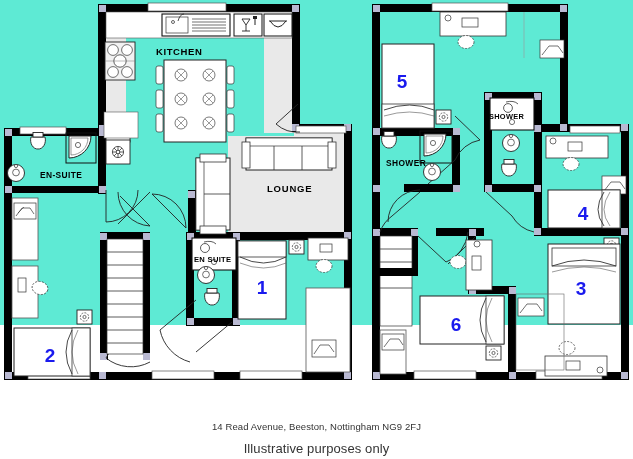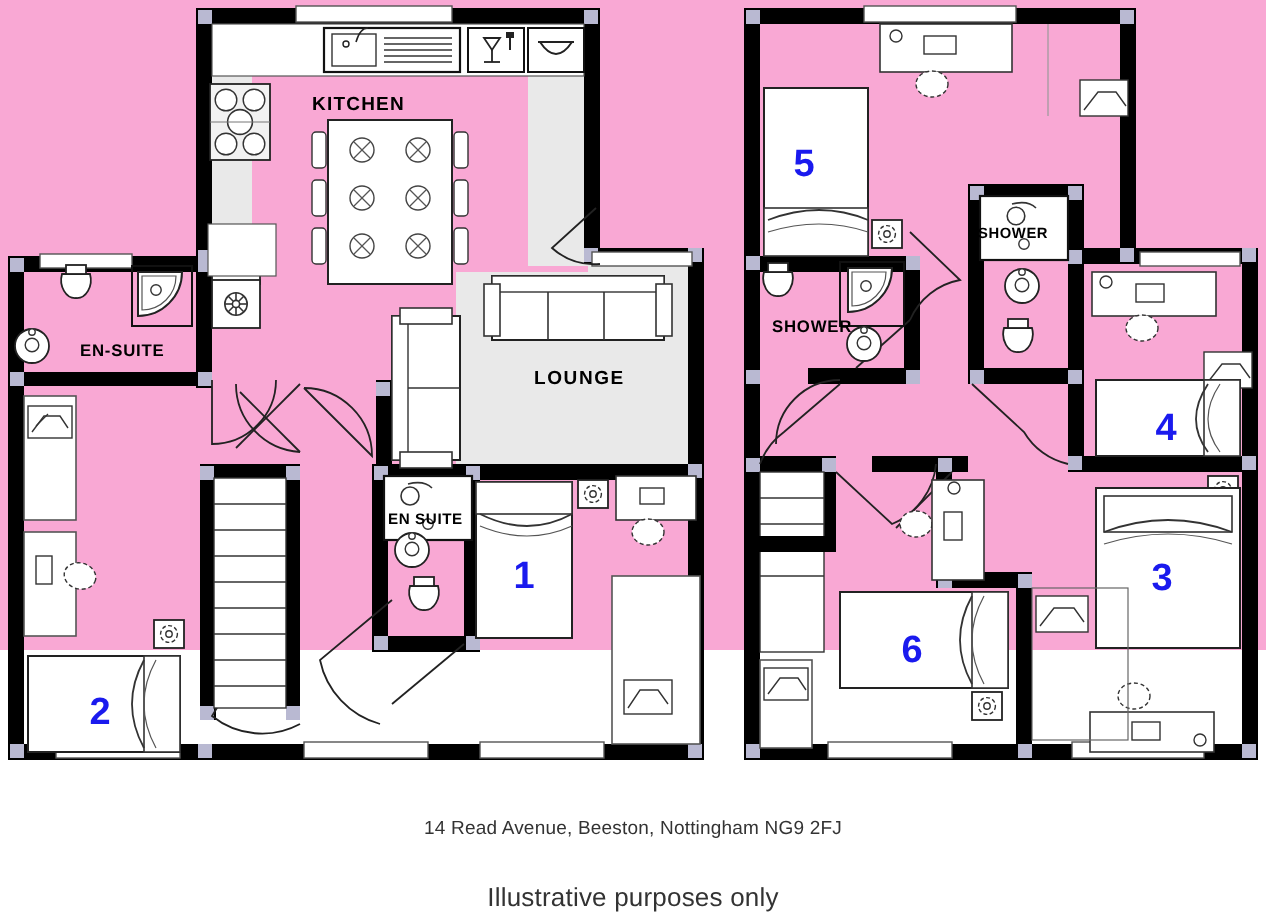--- a/index.html
+++ b/index.html
@@ -1,17 +1,17 @@
 <!DOCTYPE html>
 <html><head>
 <meta charset="utf-8">
 <style>
   html,body{margin:0;padding:0;background:#ffffff;}
   body{width:633px;height:459px;font-family:"Liberation Sans",sans-serif;overflow:hidden;}
-  #stage{position:relative;width:633px;height:325px;background:#f9a8d4;}
+  #stage{position:relative;width:633px;height:325px;background:#5eead4;}
   #plans{position:absolute;left:0;top:0;width:633px;height:400px;}
   svg{display:block;}
   .caption{position:absolute;left:0;width:633px;text-align:center;color:#333333;font-size:9.5px;letter-spacing:.1px;}
   #addr{top:409px;}
   #illus{top:441px;font-size:13px;}
 </style>
 </head>
 <body>
 
 <div id="stage">
@@ -565,16 +565,16 @@
       <text x="489" y="119" font-family="Liberation Sans, sans-serif" font-size="7.4" font-weight="bold" fill="#000" letter-spacing="0.3">SHOWER</text>
 
       <text x="402" y="88" font-family="Liberation Sans, sans-serif" font-size="19" font-weight="bold" fill="#1a1aee" text-anchor="middle">5</text>
       <text x="583" y="220" font-family="Liberation Sans, sans-serif" font-size="19" font-weight="bold" fill="#1a1aee" text-anchor="middle">4</text>
       <text x="581" y="295" font-family="Liberation Sans, sans-serif" font-size="19" font-weight="bold" fill="#1a1aee" text-anchor="middle">3</text>
       <text x="456" y="331" font-family="Liberation Sans, sans-serif" font-size="19" font-weight="bold" fill="#1a1aee" text-anchor="middle">6</text>
     </g>
   </svg>
   </div>
 
-  <div class="caption" id="addr" style="color: rgb(51, 51, 51);">14 Read Avenue, Beeston, Nottingham NG9 2FJ</div>
+  <div class="caption" id="addr" style="color: rgb(51, 51, 51); margin-top: 12px;">14 Read Avenue, Beeston, Nottingham NG9 2FJ</div>
   <div class="caption" id="illus" style="color: rgb(51, 51, 51);">Illustrative purposes only</div>
 
 </div>
 
 </body></html>

